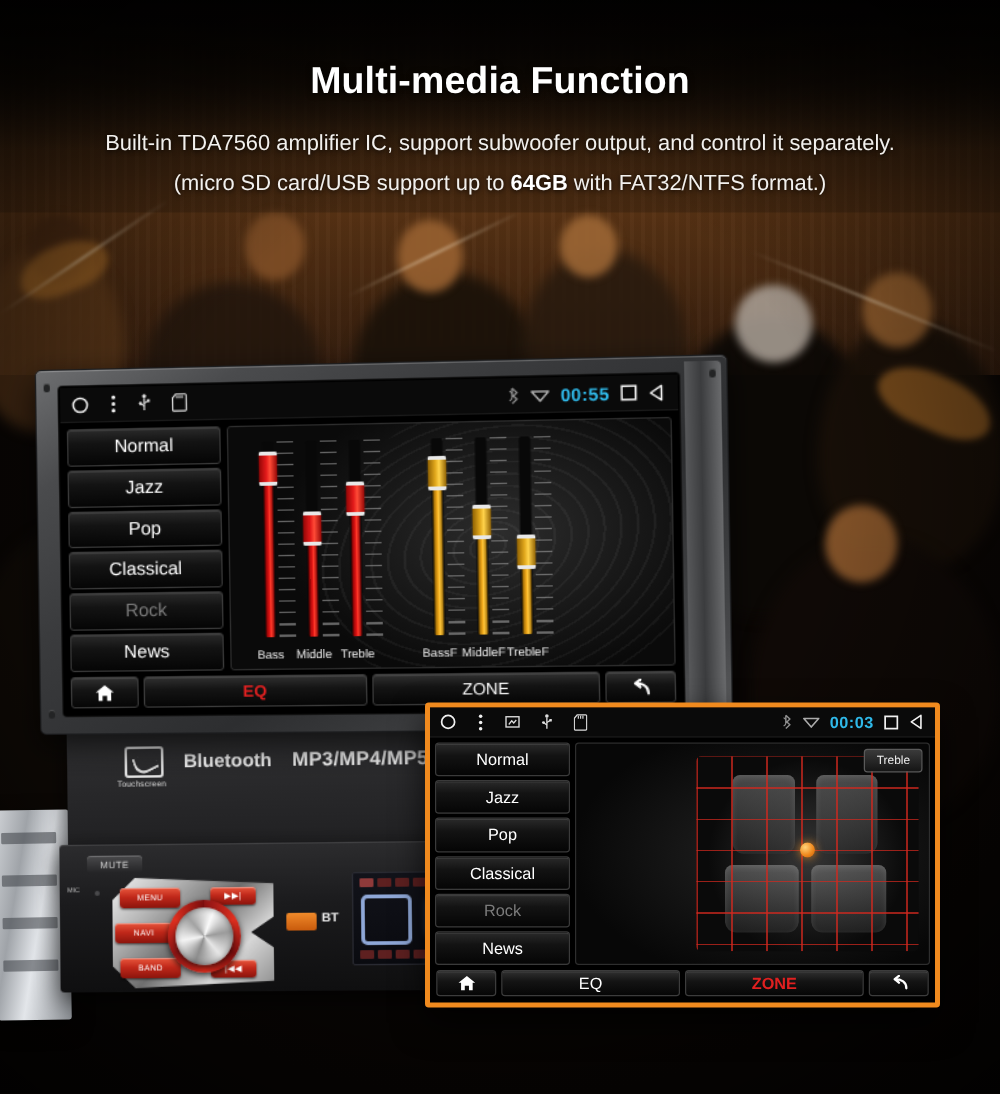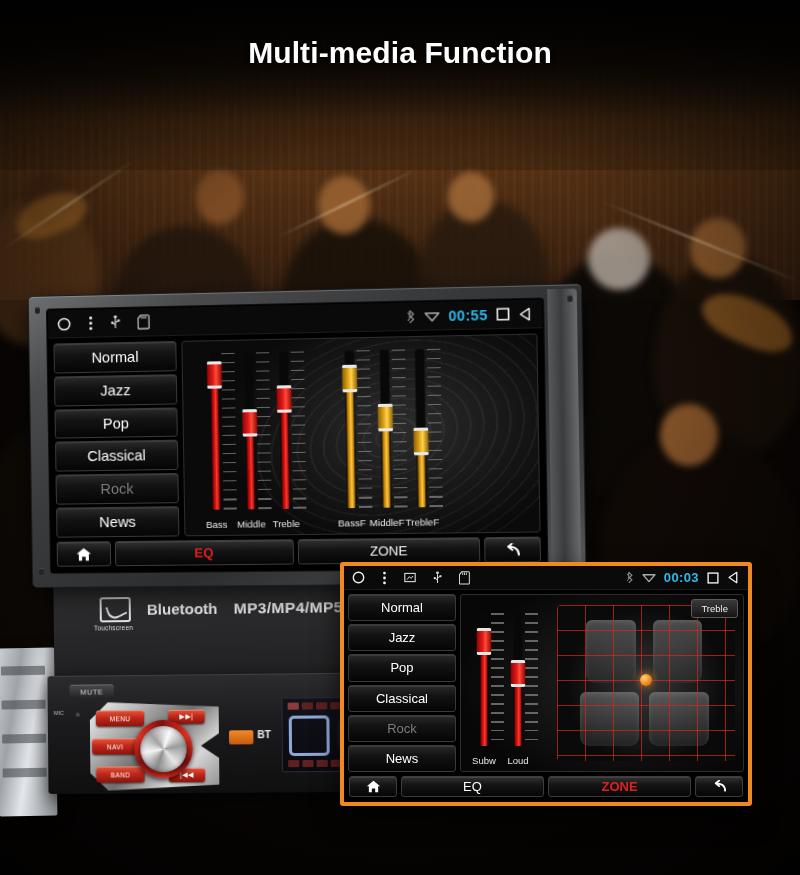--- a/index.html
+++ b/index.html
@@ -49,21 +49,21 @@
   }
   .top-dim {
     position:absolute; left:0; right:0; top:0; height:170px;
     background: linear-gradient(180deg, rgba(0,0,0,.80) 0%, rgba(0,0,0,.62) 45%, rgba(0,0,0,.18) 100%);
   }
 
   
   #header { position: absolute; left: 0; right: 0; top: 0; text-align: center; z-index: 40; }
   #title {
     font-size: 30px; font-weight: bold; color: #fff; letter-spacing: .1px;
-    margin-top: 36px; text-shadow: 0 1px 5px rgba(0,0,0,.85);
+    margin-top: 48px; text-shadow: 0 1px 5px rgba(0,0,0,.85);
   }
   .sub {
     font-size: 17.5px; color: #f2f0ed; text-shadow: 0 1px 4px rgba(0,0,0,.9);
   }
   #sub1 { margin-top: 22px; }
   #sub2 { margin-top: 11px; }
   #sub2 b { font-weight: bold; color:#ffffff; }
 
   
   #unit {
@@ -365,20 +365,22 @@
   <div class="head" style="left:660px;  top:404px; width:58px;  height:62px;  background:rgba(142,90,44,.9);"></div>
 
   <div class="fig" style="left:-30px; top:420px; width:180px; height:260px; background:rgba(18,12,7,.9);"></div>
 
   <div class="top-dim"></div>
   <div class="vignette"></div>
 </div>
 
 <div id="header">
   <div id="title">Multi-media Function</div>
+  <div class="sub" id="sub1">Built-in TDA7560 amplifier IC, support subwoofer output, and control it separately.</div>
+  <div class="sub" id="sub2"><span>(micro SD card/USB support up to </span><b>64GB</b><span> with FAT32/NTFS format.)</span></div>
 </div>
 
 <div id="unit">
 
   <div id="sidebox">
     <div class="sb-slot" style="top:18px;"></div>
     <div class="sb-slot" style="top:52px;"></div>
     <div class="sb-slot" style="top:86px;"></div>
     <div class="sb-slot" style="top:120px;"></div>
   </div>
@@ -662,36 +664,20 @@
       <div class="preset">Jazz</div>
       <div class="preset">Pop</div>
       <div class="preset">Classical</div>
       <div class="preset dim">Rock</div>
       <div class="preset">News</div>
     </div>
 
     <div class="bal-panel">
       <div class="bal-btn">Treble</div>
 
-      <div class="bal-sliders">
-        <div class="slot" style="width:34px;">
-          <div class="track"></div>
-          <div class="ticks"></div>
-          <div class="fill red" style="height:calc((100% - 25px) * 0.78);"></div>
-          <div class="knob red" style="bottom:calc(21px + (100% - 25px) * 0.78 - 13px);"></div>
-          <div class="slabel">Subw</div>
-        </div>
-        <div class="slot" style="width:34px;">
-          <div class="track"></div>
-          <div class="ticks"></div>
-          <div class="fill red" style="height:calc((100% - 25px) * 0.54);"></div>
-          <div class="knob red" style="bottom:calc(21px + (100% - 25px) * 0.54 - 13px);"></div>
-          <div class="slabel">Loud</div>
-        </div>
-      </div>
 
       <div class="bal-grid">
         <div class="seats">
           <div class="seat" style="left:14%;  top:6%;  width:30%; height:44%;"></div>
           <div class="seat" style="left:54%;  top:6%;  width:30%; height:44%;"></div>
           <div class="seat" style="left:10%;  top:56%; width:36%; height:38%;"></div>
           <div class="seat" style="left:52%;  top:56%; width:36%; height:38%;"></div>
         </div>
         <div class="grid-lines"></div>
         <div class="bal-dot"></div>

